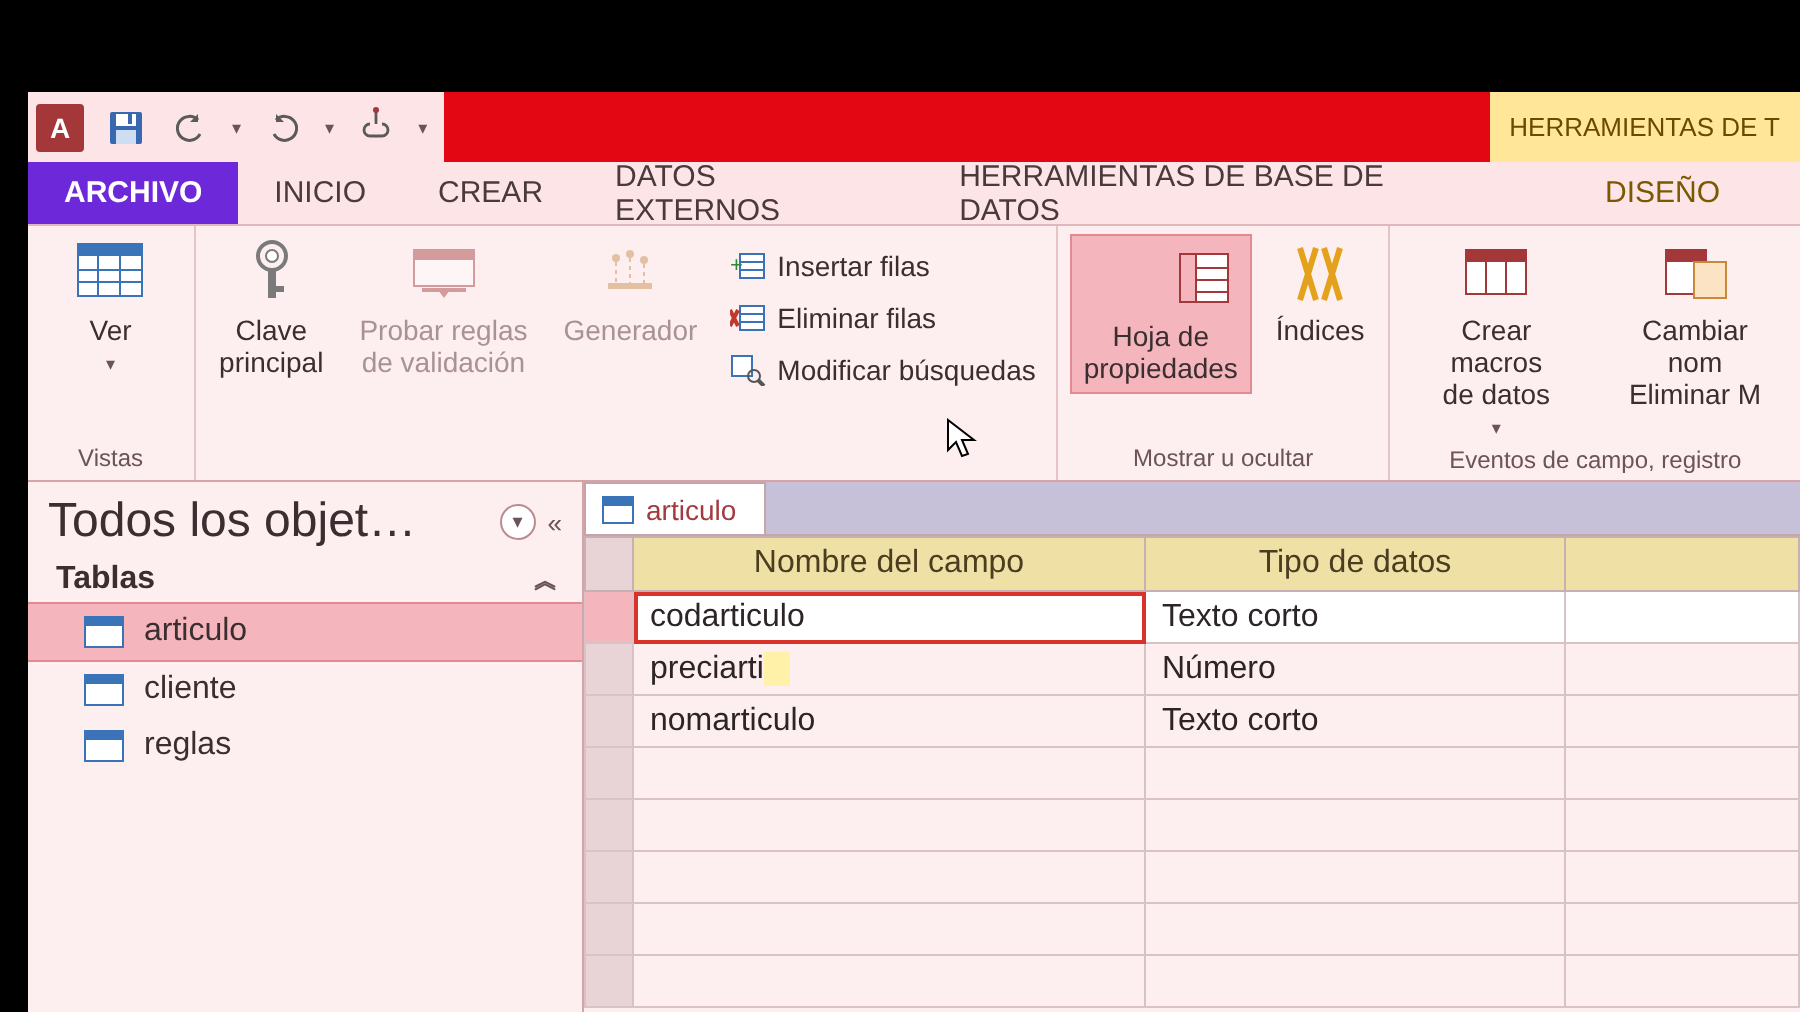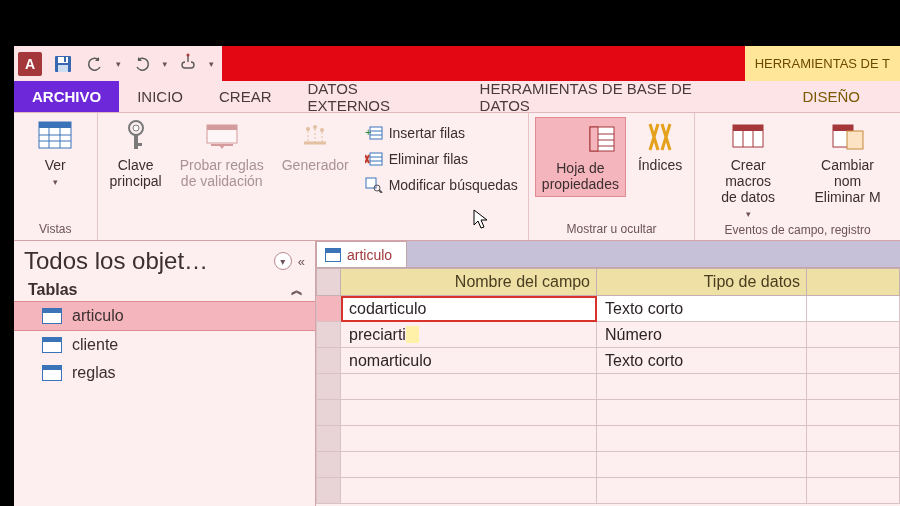--- a/index.html
+++ b/index.html
@@ -25,37 +25,37 @@
   .group-label { font-size:12px; color:#6b5357; text-align:center; padding:2px 0 4px 0;}
   .big-btn { display:flex; flex-direction:column; align-items:center; justify-content:flex-start; padding:2px 6px; font-size:14px; color:#3b2e30; text-align:center; gap:4px; cursor:pointer; min-width:56px;}
   .big-btn.disabled { color:#a89296; }
   .big-btn .ic { width:34px; height:34px; display:flex; align-items:center; justify-content:center;}
   .drop-caret { font-size:9px; color:#6b5357; }
   .small-row { display:flex; align-items:center; gap:6px; font-size:14px; color:#3b2e30; padding:3px 4px; cursor:pointer; white-space:nowrap;}
   .small-ic { width:18px; height:18px; display:flex; align-items:center; justify-content:center;}
   .hoja-btn { background:#f4b6bc; border:1px solid #e28a92; padding:4px 6px;align-items:flex-end; }
   
   .work { position:absolute; top:195px; left:0; right:0; bottom:0; display:flex; }
-  .nav { width:302px; background:#fdeef0; border-right:1px solid #d6a3a8; display:flex; flex-direction:column;}
+  .nav { width:278px; background:#fdeef0; border-right:1px solid #d6a3a8; display:flex; flex-direction:column;}
   .nav-hdr { display:flex; align-items:center; padding:6px 10px 4px 10px; gap:6px;}
   .nav-title { font-size:24px; color:#3b2e30; flex:1; white-space:nowrap; overflow:hidden;}
   .circ-btn { width:18px; height:18px; border:1px solid #b98b90; border-radius:50%; display:flex; align-items:center; justify-content:center; font-size:10px; color:#6b5357; cursor:pointer; background:#fff;}
   .shutter { font-size:13px; color:#6b5357; cursor:pointer;}
   .nav-sub { display:flex; align-items:center; padding:2px 12px 2px 14px; font-size:16px; font-weight:600; color:#3b2e30;}
   .nav-sub .caret { margin-left:auto; font-size:12px; color:#6b5357; cursor:pointer;}
   .nav-item { display:flex; align-items:center; gap:10px; padding:5px 10px 5px 28px; font-size:16px; color:#3b2e30; cursor:pointer;}
   .nav-item.sel { background:#f4b6bc; border:1px solid #e28a92; border-left:none; border-right:none;}
   .tbl-ic { width:20px; height:16px; background:linear-gradient(#fff,#fff); border:1px solid #3b73b9; position:relative;}
   .tbl-ic::before { content:""; position:absolute; left:0; right:0; top:0; height:4px; background:#3b73b9;}
   
   .doc { flex:1; background:#c7c1d9; background:#c6c0d8; position:relative; }
   .doc-tab { position:absolute; top:0; left:0; height:26px; background:#fff; border:1px solid #c4a6aa; border-bottom:none; display:flex; align-items:center; gap:6px; padding:0 14px 0 8px; font-size:14px; color:#a23a3e;}
   .sheet { position:absolute; top:26px; left:0; right:0; bottom:0; background:#fdeef0; border-top:1px solid #c4a6aa;}
   table.design { border-collapse:collapse; width:100%; table-layout:fixed;}
-  table.design th { background:#f0dca0; background:#efe0a6; color:#4a3d20; font-weight:normal; font-size:16px; padding:4px 6px; border:1px solid #c7b0b3; text-align:right;}
+  table.design th { background:#f0dca0; background:#efe0a6; color:#4a3d20; font-weight:normal; font-size:16px; padding:4px 22px; border:1px solid #c7b0b3; text-align:center;}
   table.design th.rowhdr { width:24px; background:#e8d4d7;}
   table.design td { border:1px solid #d9c2c5; padding:3px 8px; font-size:16px; color:#2d2426; background:#fdeef0; height:26px;}
   table.design td.rowsel { background:#e8d4d7; width:24px;}
   tr.selrow td { background:#fff;}
   tr.selrow td.rowsel { background:#f4b6bc;}
   tr.selrow td.name { outline:2px solid #d9322a; outline-offset:-2px;}
   .yellow-hl { background:#fff2a8; }
   .cursor { position:absolute; top:163px; left:459px; width:18px; height:22px; pointer-events:none;}
   svg { display:block; }
 </style>

